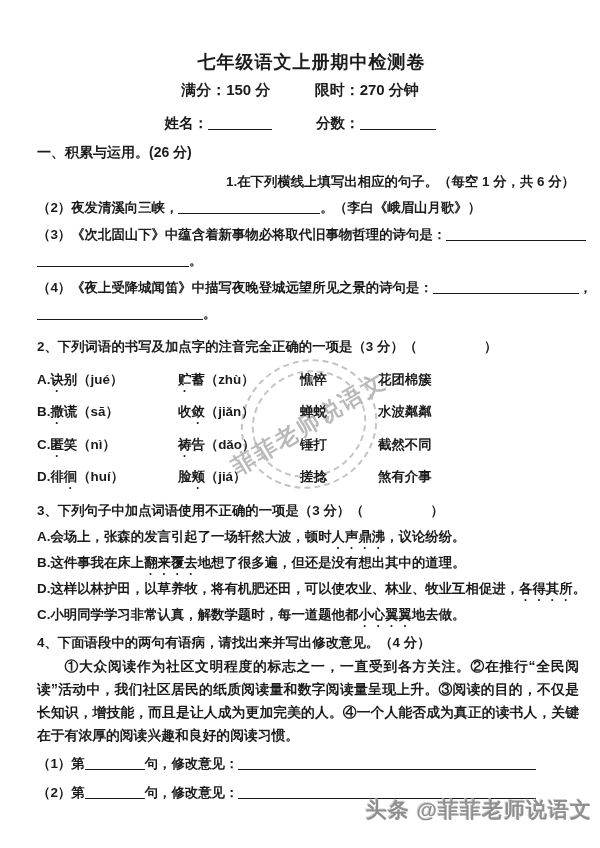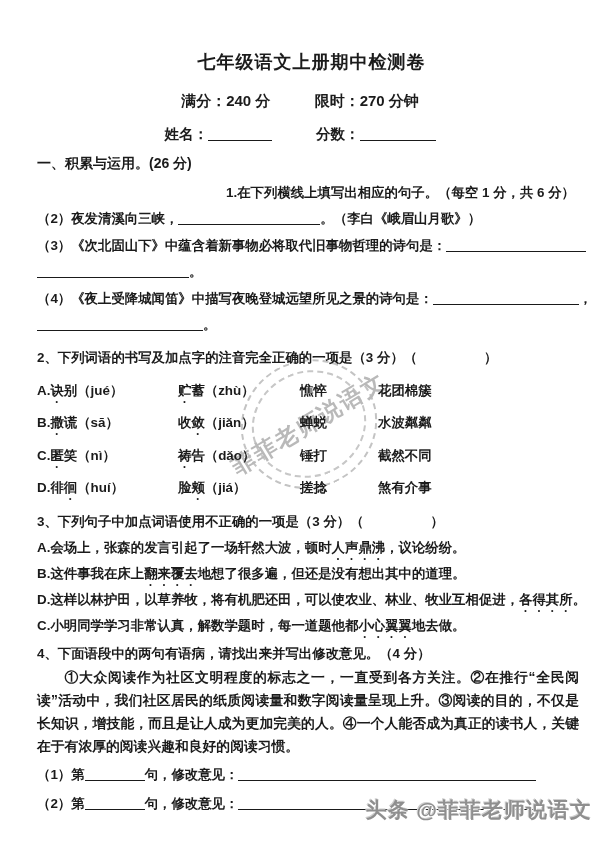--- a/index.html
+++ b/index.html
@@ -4,21 +4,21 @@
 <style>
   * { margin:0; padding:0; box-sizing:border-box; }
   body { background:#ffffff; font-family:"Liberation Sans", sans-serif; }
   .page {
     position:relative; width:600px; height:848px; margin:0 auto;
     background:#ffffff; color:#1b1b1b; font-weight:700; overflow:hidden;
   }
   .content { position:relative; z-index:1; }
   
   .header { padding-top:50px; text-align:center; }
-  .title { font-size:18px; line-height:24px; letter-spacing:1px; margin-bottom:17px;padding-left:23px; }
+  .title { font-size:18px; line-height:24px; letter-spacing:1px; margin-bottom:6px;padding-left:23px; }
   .meta-row { font-size:15px; line-height:20px; margin-bottom:13px; }
   .meta-item { display:inline-block; }
   .meta-gap { display:inline-block; width:36px; }
   .name-row { font-size:14.5px; line-height:20px; margin-bottom:9px; }
   
   .blank { display:inline-block; border-bottom:1.5px solid #1a1a1a; height:14px; vertical-align:-2px; }
   
   .bodytext { padding:0 25px 0 37px; font-size:13.4px; }
   .heading { font-size:14px; line-height:21px; margin-bottom:6px; }
   .q1-stem { line-height:26px;text-align:right; }
@@ -67,21 +67,21 @@
     <div class="stamp-inner"></div>
     <div class="stamp-text">菲菲老师说语文</div>
   </div>
 
   <div class="content">
 
     <div class="header">
       <div class="title">七年级语文上册期中检测卷</div>
       <div class="meta-row">
         <span class="meta-item">
-          <span>满分：</span><span>240 分</span>
+          <span>满分：</span><span>150 分</span>
         </span>
         <span class="meta-gap"></span>
         <span class="meta-item">
           <span>限时：</span><span>270 分钟</span>
         </span>
       </div>
       <div class="name-row">
         <span class="meta-item">
           <span>姓名：</span><span class="blank" style="width:64px"></span>
         </span>

